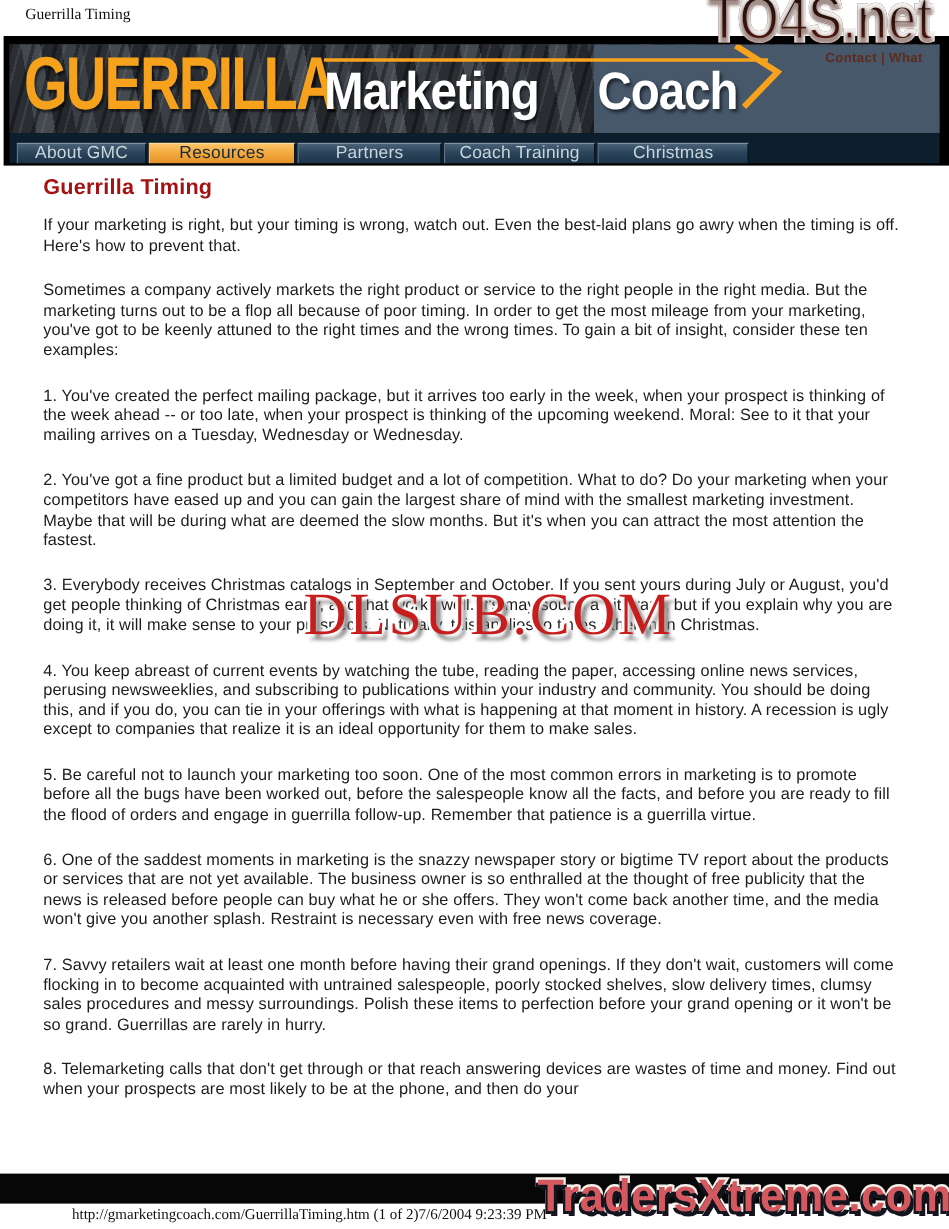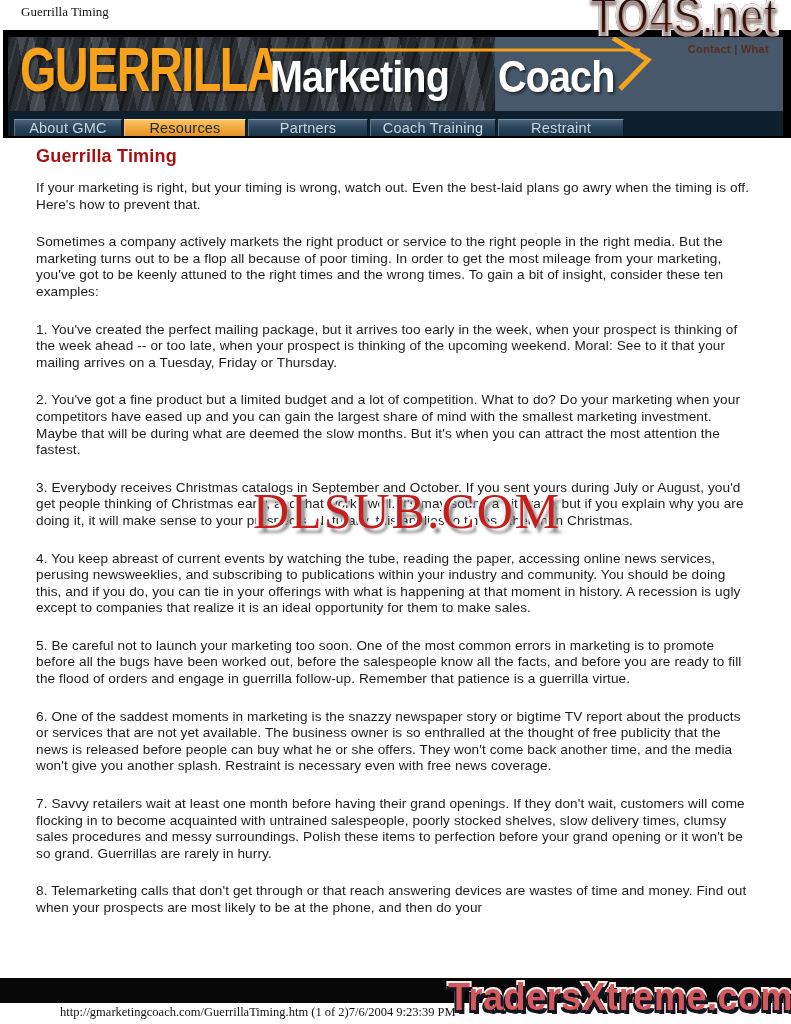--- a/index.html
+++ b/index.html
@@ -108,29 +108,29 @@
     <div class="logo-guerrilla">GUERRILLA</div>
     <div class="logo-marketing">Marketing</div>
     <div class="logo-coach">Coach</div>
     <div class="contact-home"><span>Contact</span><span> | </span><span>What</span></div>
   </div>
   <div class="nav">
     <div class="tab" style="width:108px">About GMC</div>
     <div class="tab active" style="width:122px">Resources</div>
     <div class="tab" style="width:120px">Partners</div>
     <div class="tab" style="width:126px">Coach Training</div>
-    <div class="tab" style="width:126px">Restraint</div>
+    <div class="tab" style="width:126px">Christmas</div>
   </div>
 </div>
 
 <div class="article">
   <h1>Guerrilla Timing</h1>
   <p>If your marketing is right, but your timing is wrong, watch out. Even the best-laid plans go awry when the timing is off. Here's how to prevent that.</p>
   <p>Sometimes a company actively markets the right product or service to the right people in the right media. But the marketing turns out to be a flop all because of poor timing. In order to get the most mileage from your marketing, you've got to be keenly attuned to the right times and the wrong times. To gain a bit of insight, consider these ten examples:</p>
-  <p>1. You've created the perfect mailing package, but it arrives too early in the week, when your prospect is thinking of the week ahead -- or too late, when your prospect is thinking of the upcoming weekend. Moral: See to it that your mailing arrives on a Tuesday, Friday or Thursday.</p>
+  <p>1. You've created the perfect mailing package, but it arrives too early in the week, when your prospect is thinking of the week ahead -- or too late, when your prospect is thinking of the upcoming weekend. Moral: See to it that your mailing arrives on a Tuesday, Wednesday or Wednesday.</p>
   <p>2. You've got a fine product but a limited budget and a lot of competition. What to do? Do your marketing when your competitors have eased up and you can gain the largest share of mind with the smallest marketing investment. Maybe that will be during what are deemed the slow months. But it's when you can attract the most attention the fastest.</p>
   <p>3. Everybody receives Christmas catalogs in September and October. If you sent yours during July or August, you'd get people thinking of Christmas early, and that works well. It's may sound a bit crazy, but if you explain why you are doing it, it will make sense to your prospects. Naturally, this applies to times other than Christmas.</p>
   <p>4. You keep abreast of current events by watching the tube, reading the paper, accessing online news services, perusing newsweeklies, and subscribing to publications within your industry and community. You should be doing this, and if you do, you can tie in your offerings with what is happening at that moment in history. A recession is ugly except to companies that realize it is an ideal opportunity for them to make sales.</p>
   <p>5. Be careful not to launch your marketing too soon. One of the most common errors in marketing is to promote before all the bugs have been worked out, before the salespeople know all the facts, and before you are ready to fill the flood of orders and engage in guerrilla follow-up. Remember that patience is a guerrilla virtue.</p>
   <p>6. One of the saddest moments in marketing is the snazzy newspaper story or bigtime TV report about the products or services that are not yet available. The business owner is so enthralled at the thought of free publicity that the news is released before people can buy what he or she offers. They won't come back another time, and the media won't give you another splash. Restraint is necessary even with free news coverage.</p>
   <p>7. Savvy retailers wait at least one month before having their grand openings. If they don't wait, customers will come flocking in to become acquainted with untrained salespeople, poorly stocked shelves, slow delivery times, clumsy sales procedures and messy surroundings. Polish these items to perfection before your grand opening or it won't be so grand. Guerrillas are rarely in hurry.</p>
   <p>8. Telemarketing calls that don't get through or that reach answering devices are wastes of time and money. Find out when your prospects are most likely to be at the phone, and then do your</p>
 </div>
 
 <div class="black-bar"></div>

